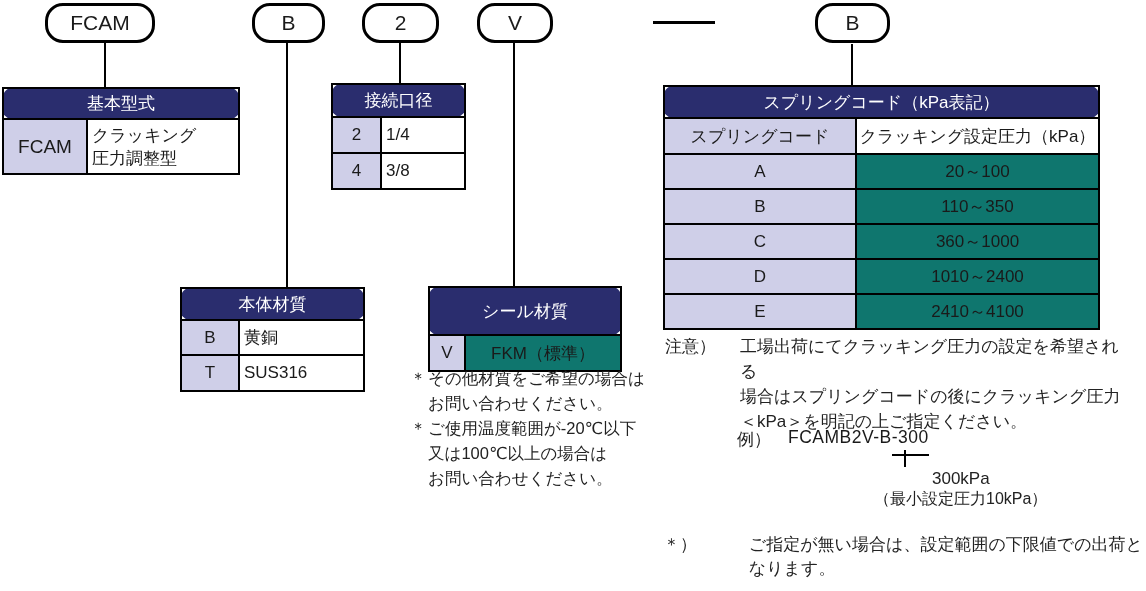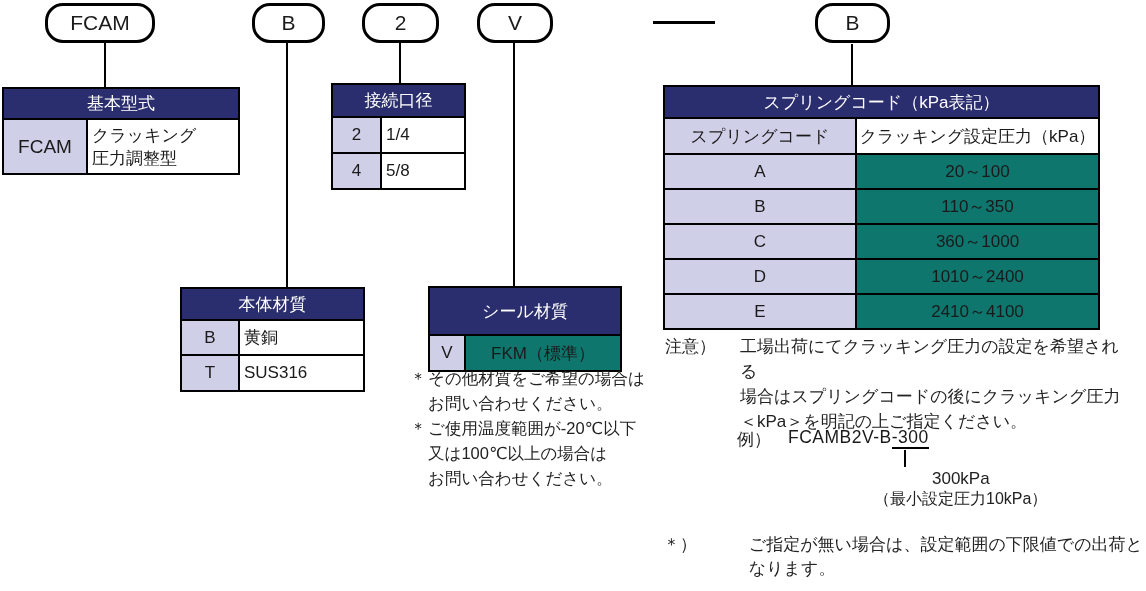--- a/index.html
+++ b/index.html
@@ -47,20 +47,21 @@
   table.tbl th, table.tbl td {
     border: 2px solid #000;
     padding: 0;
     overflow: hidden;
   }
   table.tbl th.hd {
     background: #2a2d6e;
     color: #ffffff;
     font-weight: normal;
     text-align: center;
+    border-radius: 9px;
   }
   table.tbl td.code {
     background: #cfcfe8;
     text-align: center;
   }
   table.tbl td.val { background: #fff; text-align: left; padding-left: 4px; }
   table.tbl td.valc { background: #0f766e; text-align: center; }
   table.tbl td.subhd { background: #cfcfe8; text-align: center; }
   table.tbl td.subhd2 { background: #fff; text-align: center; }
   .ml { white-space: pre-line; }
@@ -73,21 +74,21 @@
     justify-content: space-between;
   }
   .note-item { display: flex; }
   .note-marker { flex: 0 0 18px; }
   .hang { display: flex; }
   .hang .hang-label { flex: 0 0 auto; }
   .hang .hang-text { white-space: pre-line; }
   
   .example-label { position: absolute; font-size: 17px; color: #222; }
   .example-code { position: absolute; font-size: 17.5px; color: #1a1a1a; letter-spacing: 0.5px; }
-  .example-code .ul { border-bottom: 2px solid #000; padding-bottom: 0; }
+  .example-code .ul { border-bottom: 2px solid #000; padding-bottom: 7px; }
   .pointer-line { position: absolute; width: 2px; background: #000; }
   .pointer-value { position: absolute; font-size: 17px; color: #222; }
   .pointer-note { position: absolute; font-size: 16px; color: #222; }
 </style>
 </head>
 <body>
 
 <div class="canvas">
 
   <div class="pill" style="left:45px; width:110px;">
@@ -138,21 +139,21 @@
     <tbody>
         <tr style="height:33px;">
           <th class="hd" colspan="2">接続口径</th>
         </tr>
     <tr style="height:36px;">
       <td class="code">2</td>
       <td class="val">1/4</td>
     </tr>
     <tr style="height:36px;">
       <td class="code">4</td>
-      <td class="val">5/8</td>
+      <td class="val">3/8</td>
     </tr>
   </tbody>
     </table>
 
   <table class="tbl" style="left:180px; top:287px; width:185px;">
     <colgroup>
         <col style="width:58px">
         <col>
       </colgroup>
     <tbody>

